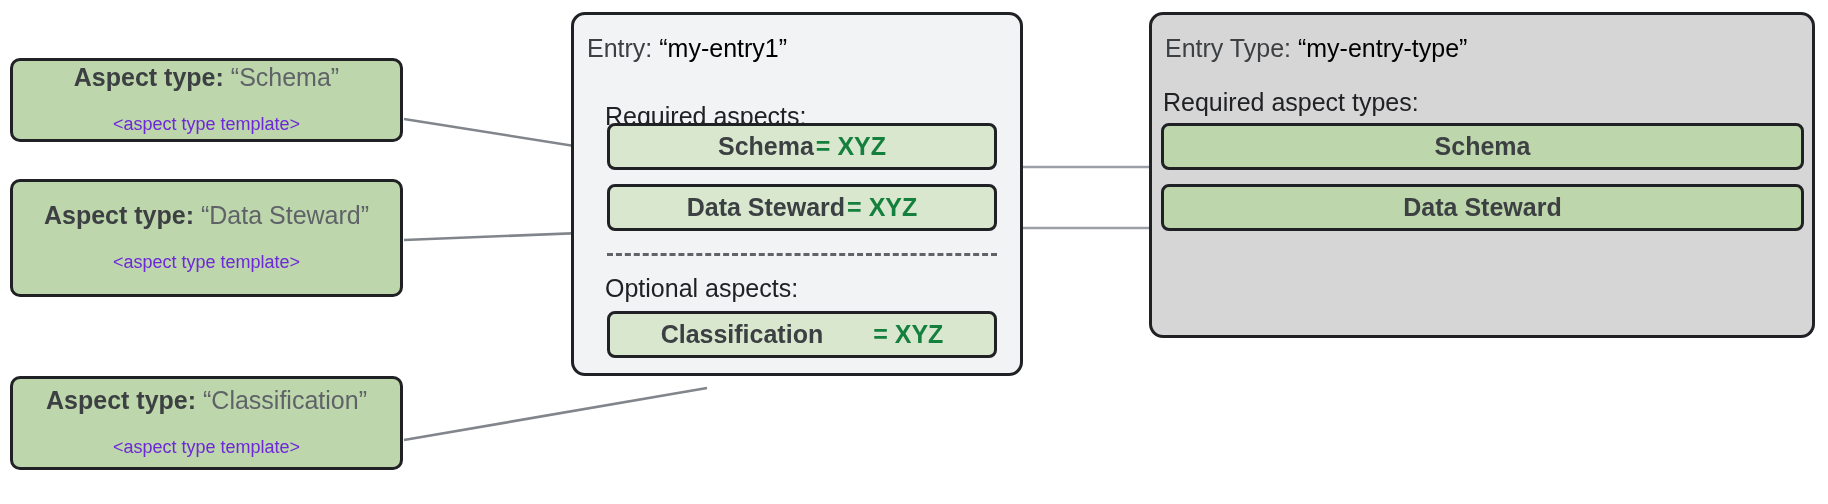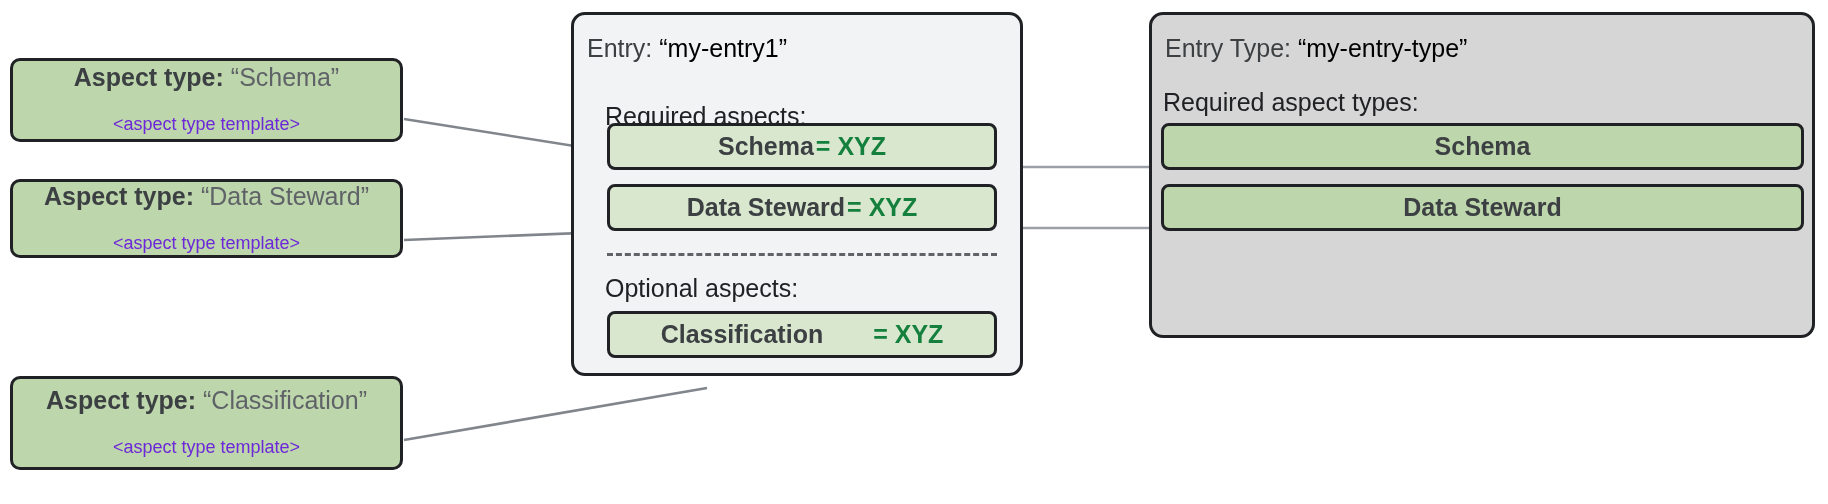--- a/index.html
+++ b/index.html
@@ -151,21 +151,21 @@
   </svg>
 
   <div class="aspect-card" style="left:10px; top:58px; width:393px; height:84px;">
     <div class="line1">
       <span class="k">Aspect type:</span>
       <span class="v">“Schema”</span>
     </div>
     <div class="line2">&lt;aspect type template&gt;</div>
   </div>
 
-  <div class="aspect-card" style="left:10px; top:179px; width:393px; height:79px;text-align:right;">
+  <div class="aspect-card" style="left:10px; top:179px; width:393px; height:118px;text-align:right;">
     <div class="line1">
       <span class="k">Aspect type:</span>
       <span class="v">“Data Steward”</span>
     </div>
     <div class="line2">&lt;aspect type template&gt;</div>
   </div>
 
   <div class="aspect-card" style="left:10px; top:332px; width:393px; height:94px;margin-top:44px;">
     <div class="line1">
       <span class="k">Aspect type:</span>

